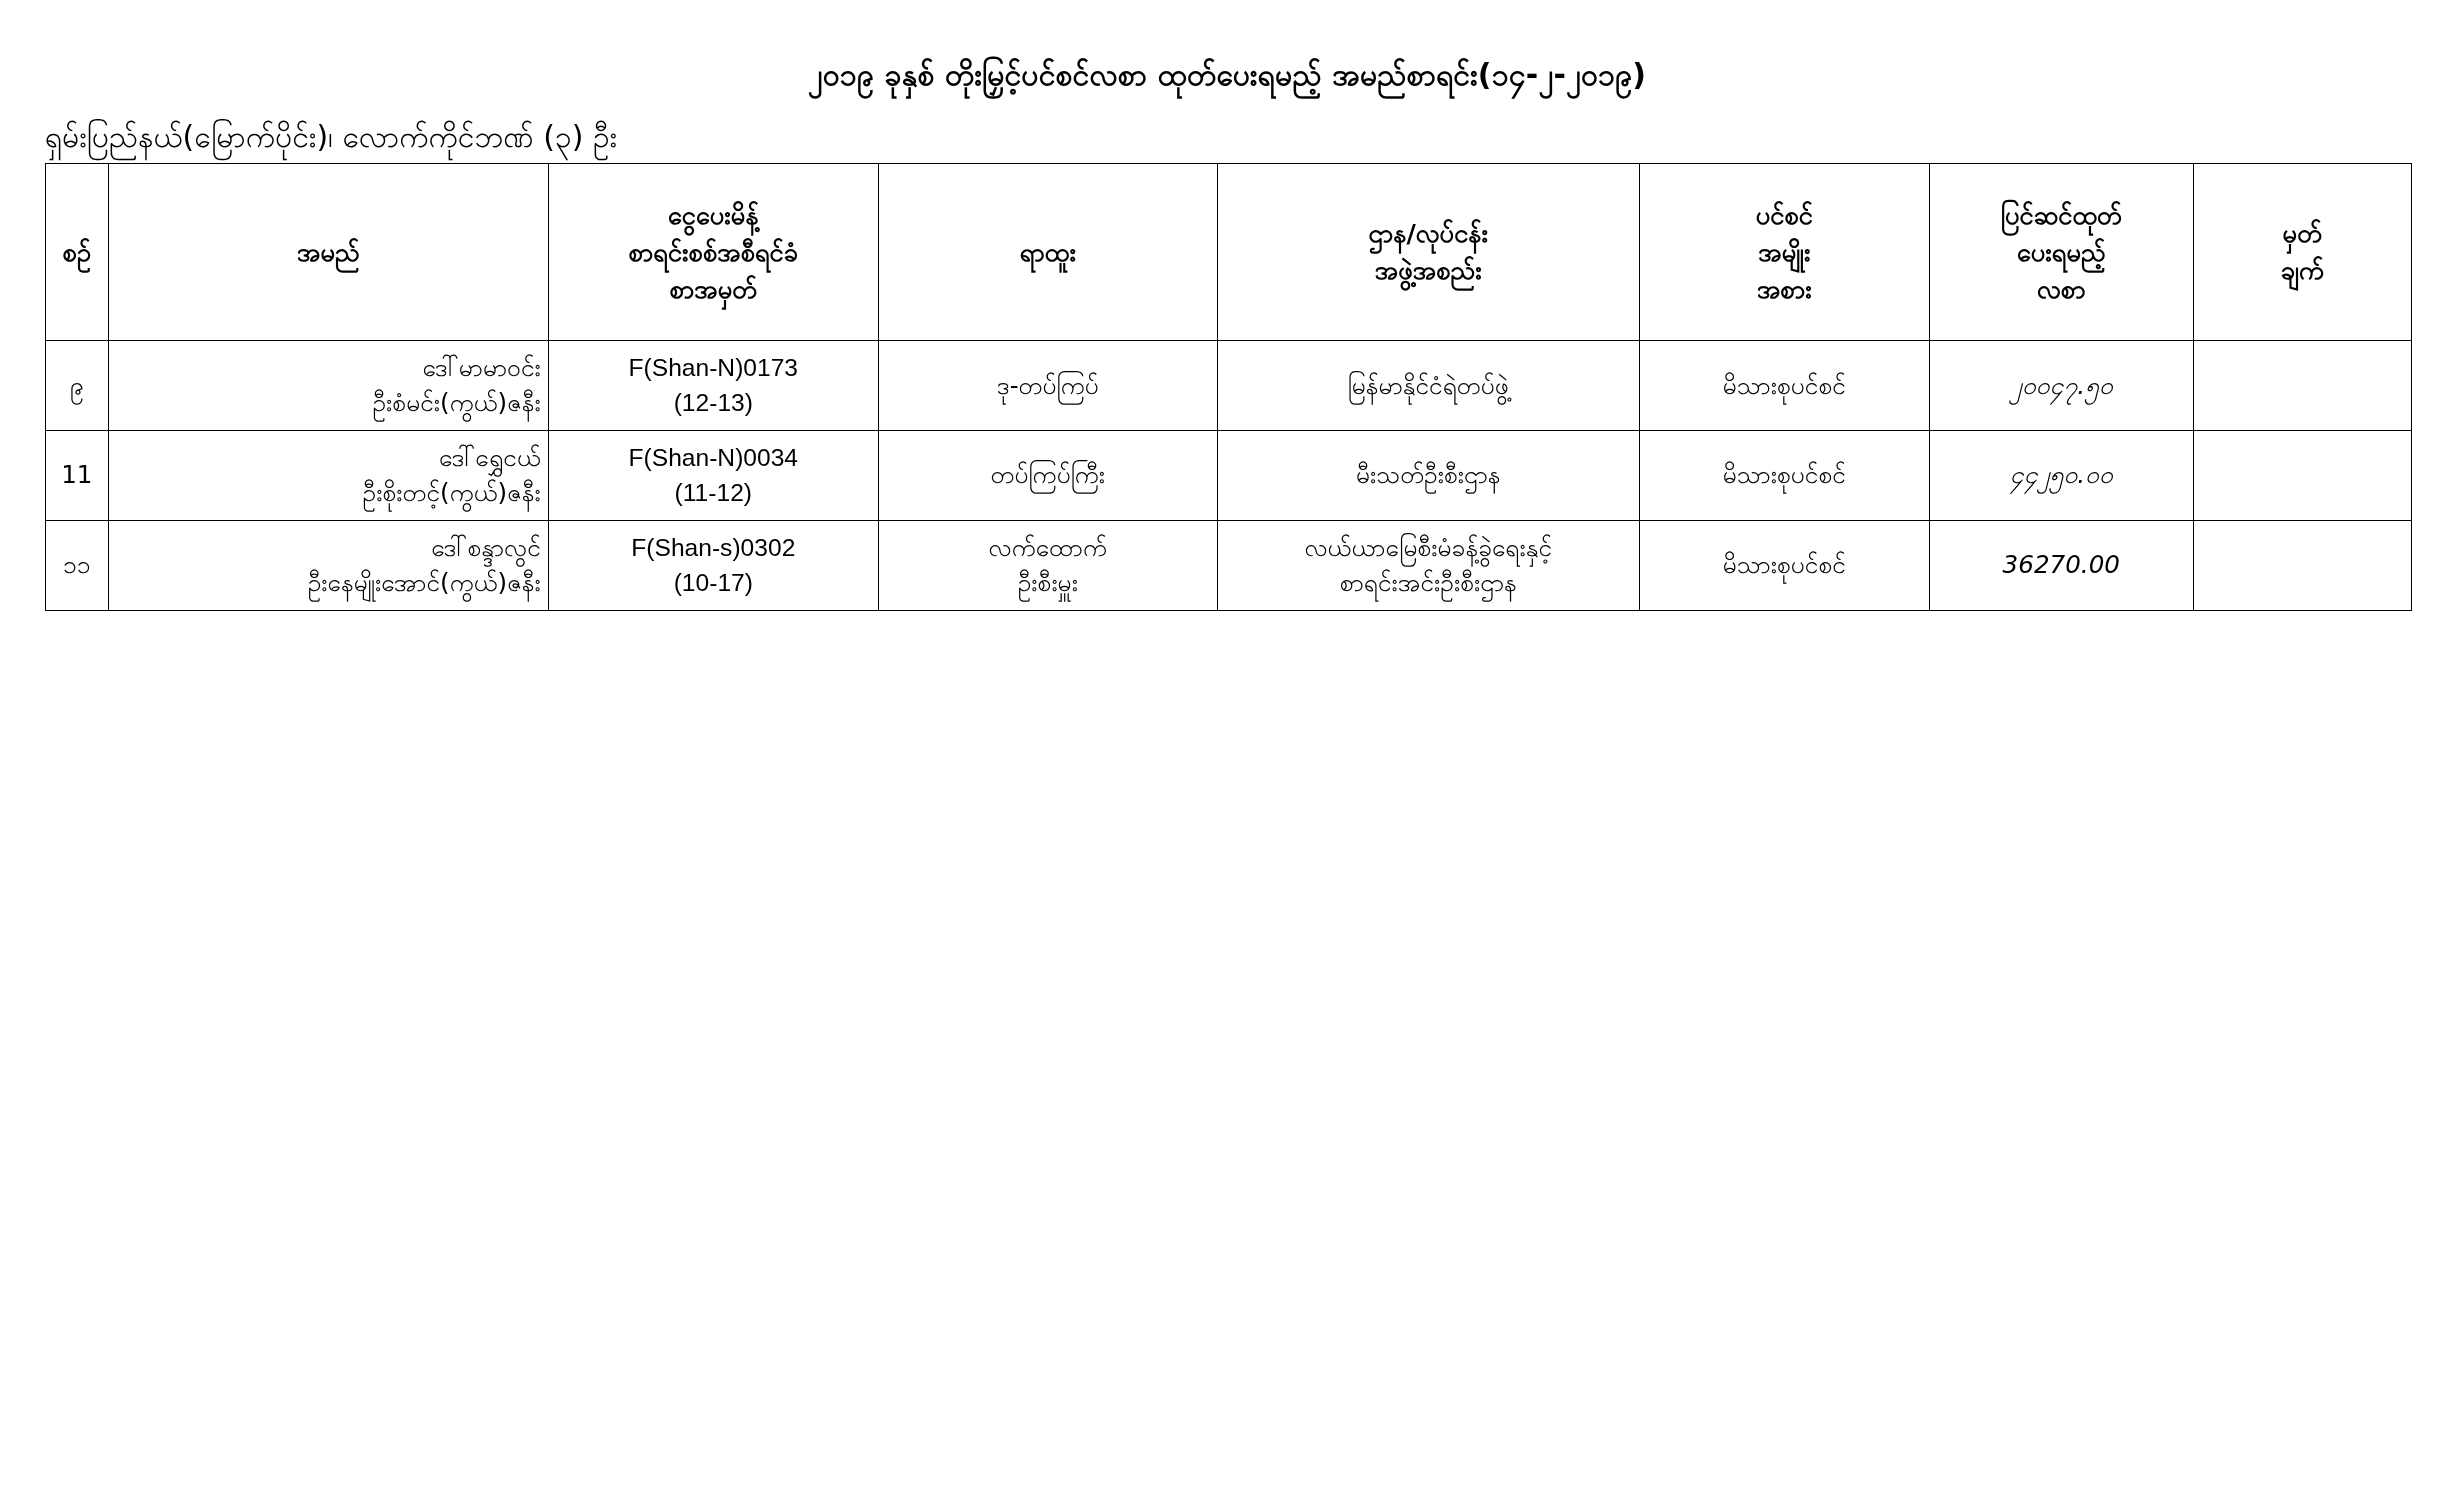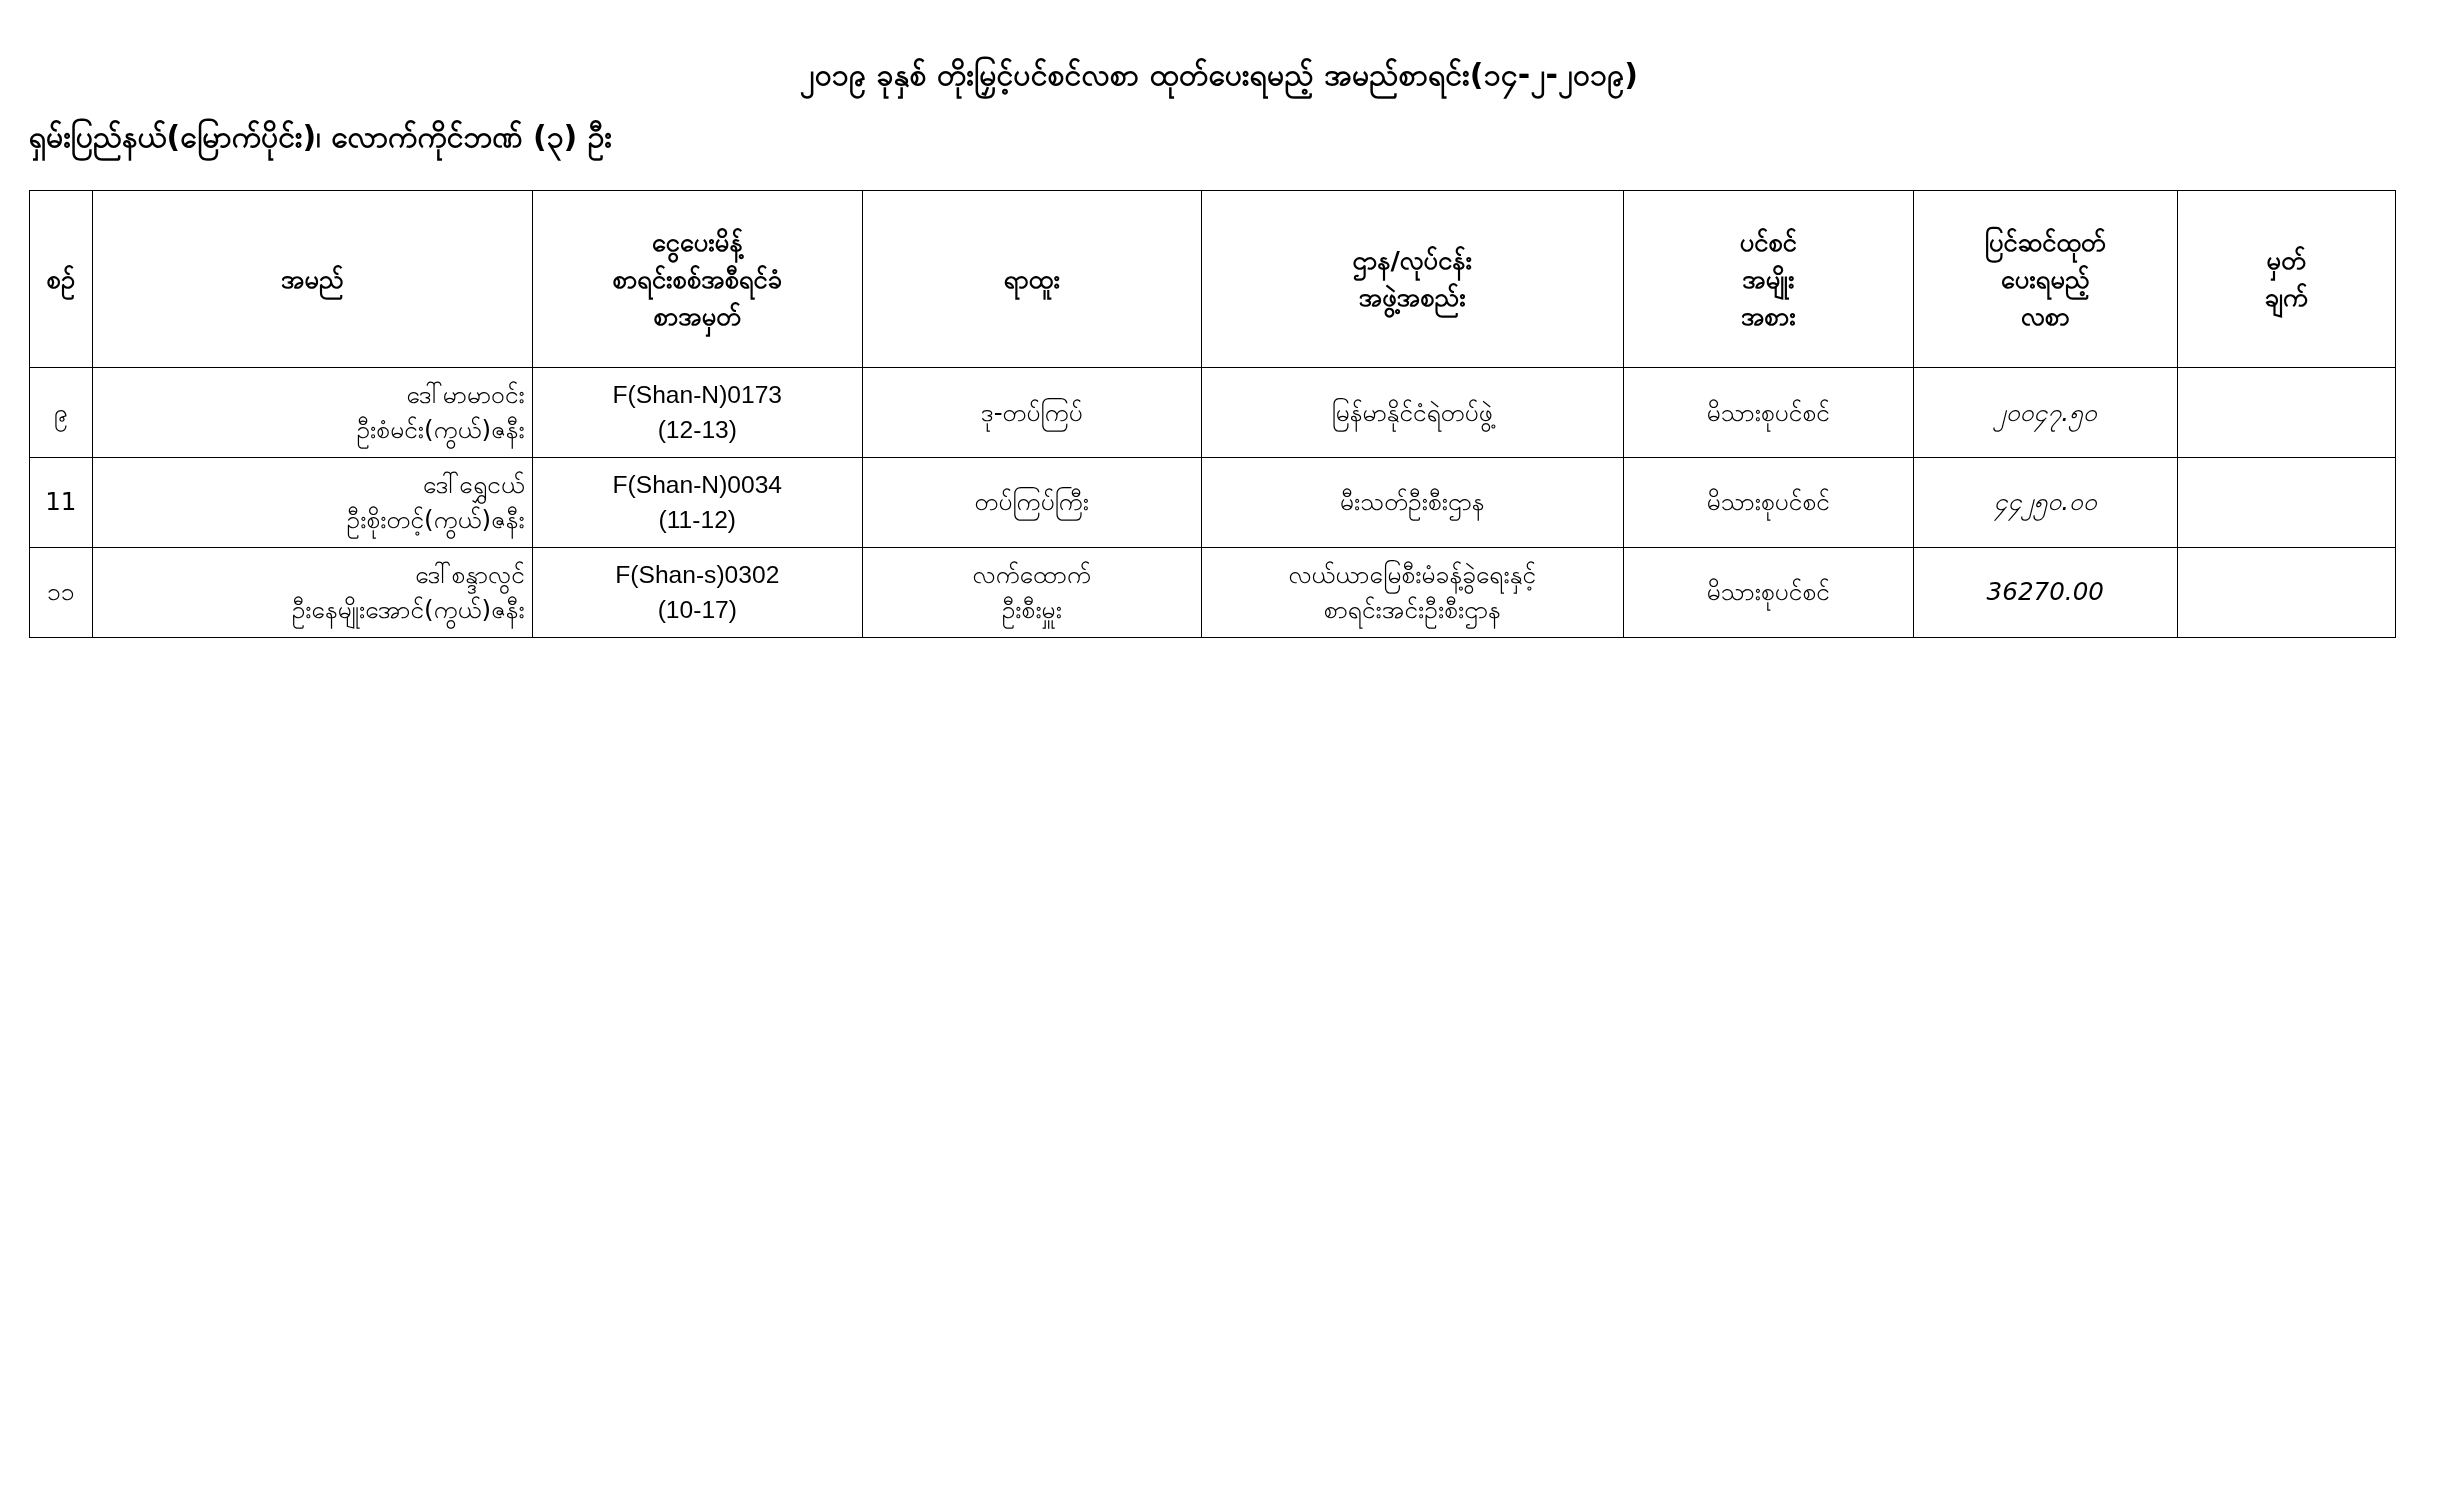--- a/index.html
+++ b/index.html
@@ -9,40 +9,40 @@
   }
   body {
     width: 2462px;
     height: 1495px;
     font-family: "DejaVu Sans", "Liberation Sans", sans-serif;
     color: #000000;
     position: relative;
     overflow: hidden;
   }
   .page {
-    padding: 26px 44px 0 20px;
+    padding: 26px 44px 0 36px;
     box-sizing: border-box;
     width: 2462px;
   }
   .doc-title {
     text-align: center;
     font-size: 30px;
     font-weight: bold;
     line-height: 1.5;
     margin-top: 26px;
     margin-bottom: 19.3px;
     letter-spacing: 0.2px;
   }
   .doc-subtitle {
     text-align: left;
     font-size: 30px;
-    font-weight: bold;
+    font-weight: normal;
     line-height: 1.4;
     margin-left: 8.8px;
-    margin-bottom: 32px;
+    margin-bottom: 5px;
   }
   table.main-table {
     border-collapse: collapse;
     table-layout: fixed;
     width: 2366px;
     margin-left: 8.8px;
   }
   table.main-table th,
   table.main-table td {
     border: 1.8px solid #000000;

